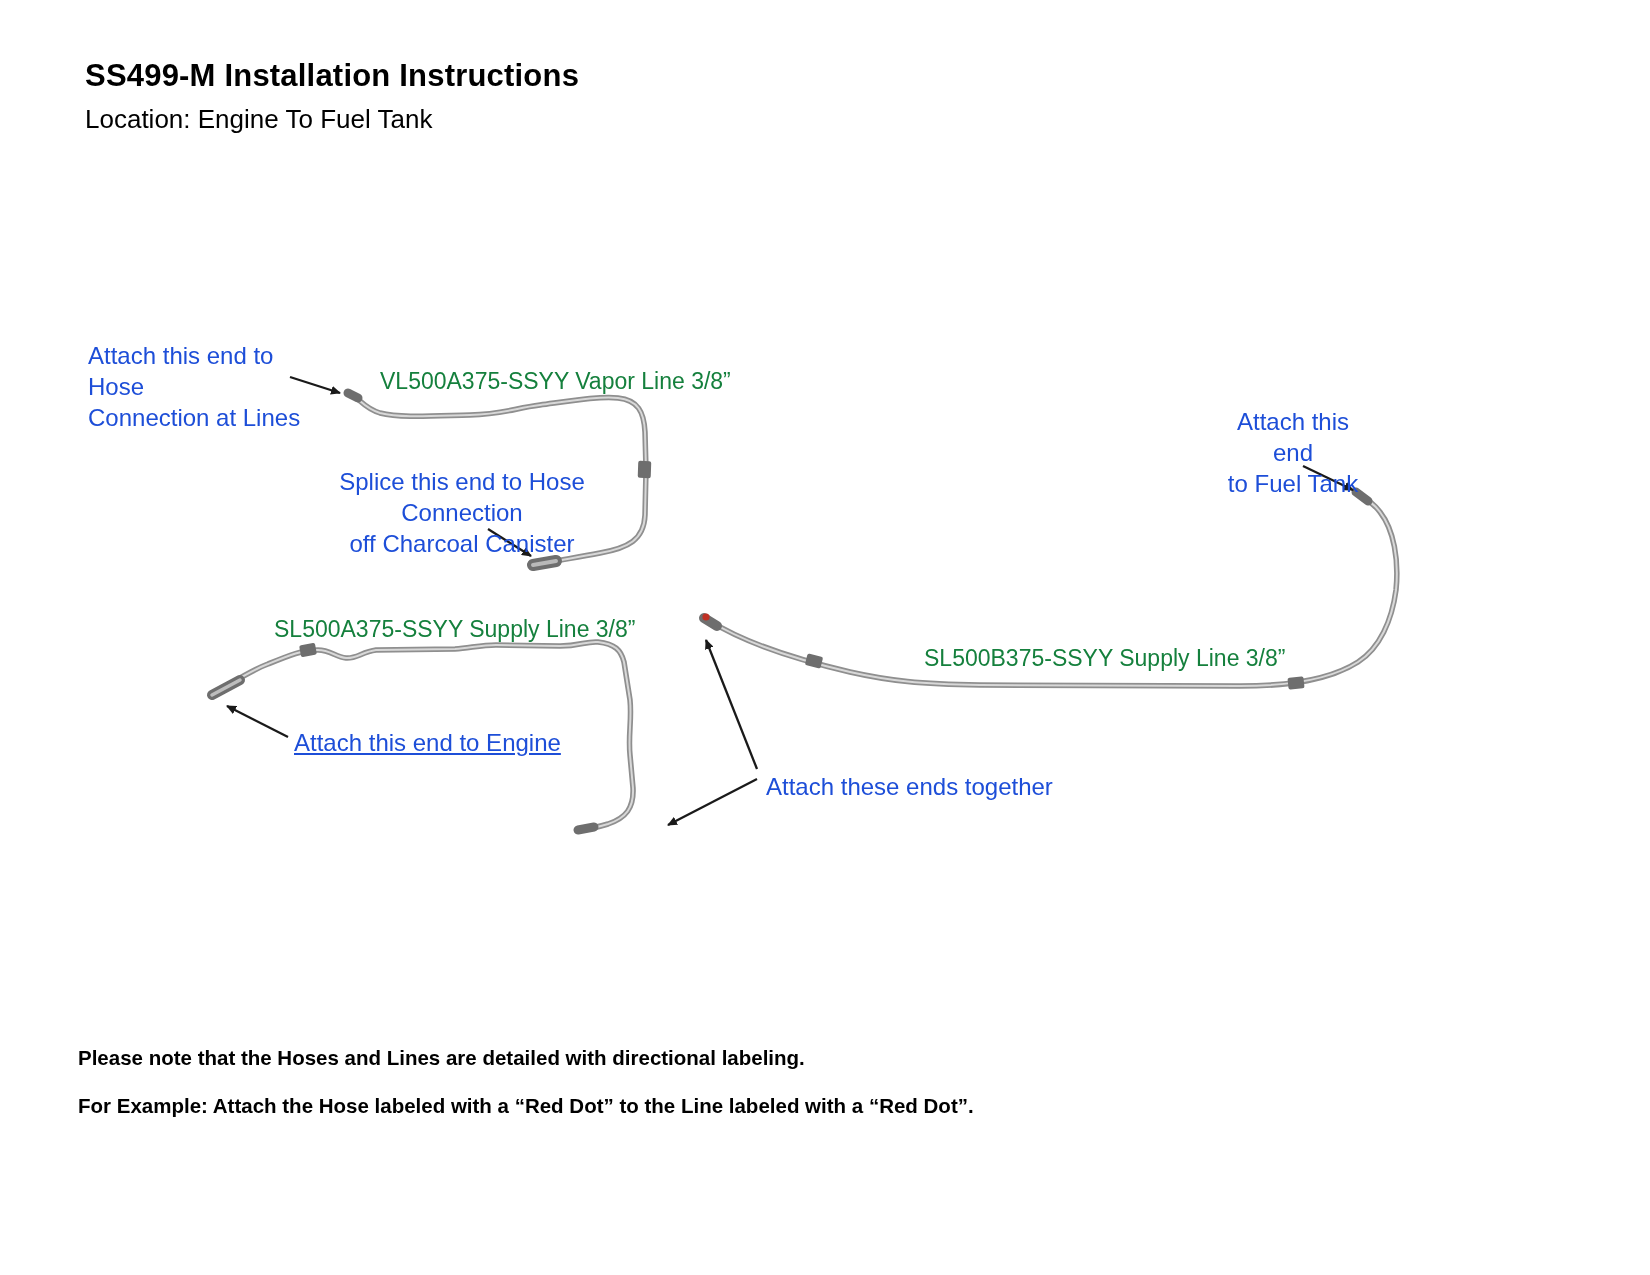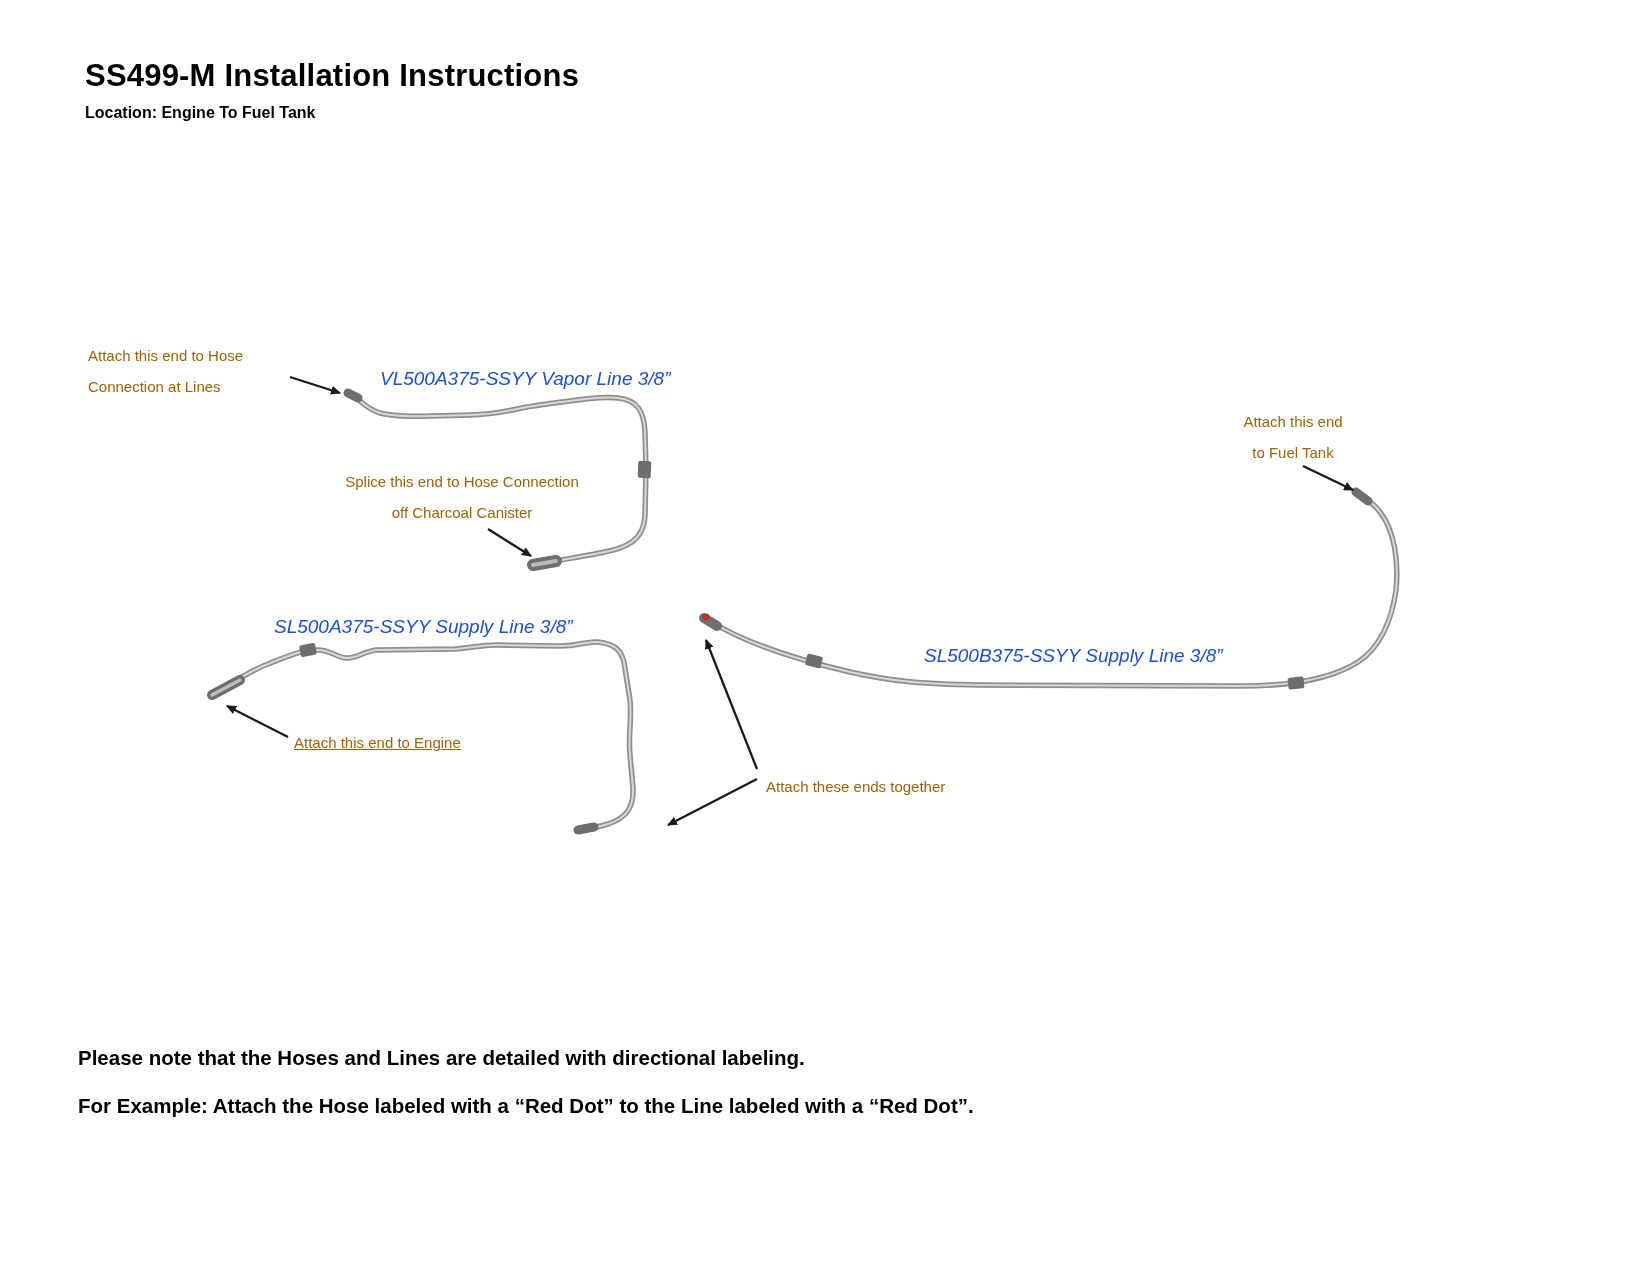--- a/index.html
+++ b/index.html
@@ -6,24 +6,24 @@
   html,body { background:#ffffff; }
   body { font-family:"Liberation Sans", sans-serif; color:#000; }
   .page {
     position:relative;
     width:1600px; height:1275px;
     background:#fff;
     overflow:hidden;
   }
   .abs { position:absolute; }
   .title { font-size:31px; font-weight:700; letter-spacing:0.2px; }
-  .location { font-size:16px; font-weight:700; }
+  .location { font-size:26px; font-weight:400; }
   .intro { font-size:21px; font-weight:700; }
-  .callout { font-size:15px; line-height:31px; color:#a16207; }
-  .partlabel { font-size:19px; color:#1d4ed8;font-style:italic; }
+  .callout { font-size:24px; line-height:31px; color:#1d4ed8; }
+  .partlabel { font-size:23px; color:#15803d; }
   .footer-note { font-size:20.5px; font-weight:700; }
   .center { text-align:center; }
   svg { position:absolute; left:0; top:0; }
   .line-outer { fill:none; stroke:var(--line-outer,#8f8f8f); stroke-width:5.5; stroke-linecap:round; stroke-linejoin:round; }
   .line-inner { fill:none; stroke:var(--line-inner,#d6d6d6); stroke-width:2; stroke-linecap:round; stroke-linejoin:round; }
   .fitting { stroke:var(--fitting,#707070); stroke-linecap:round; }
   .sleeve { fill:var(--fitting,#707070); }
   .arrow { stroke:var(--arrow,#1a1a1a); stroke-width:2.3; fill:none; }
 </style>
 </head>

